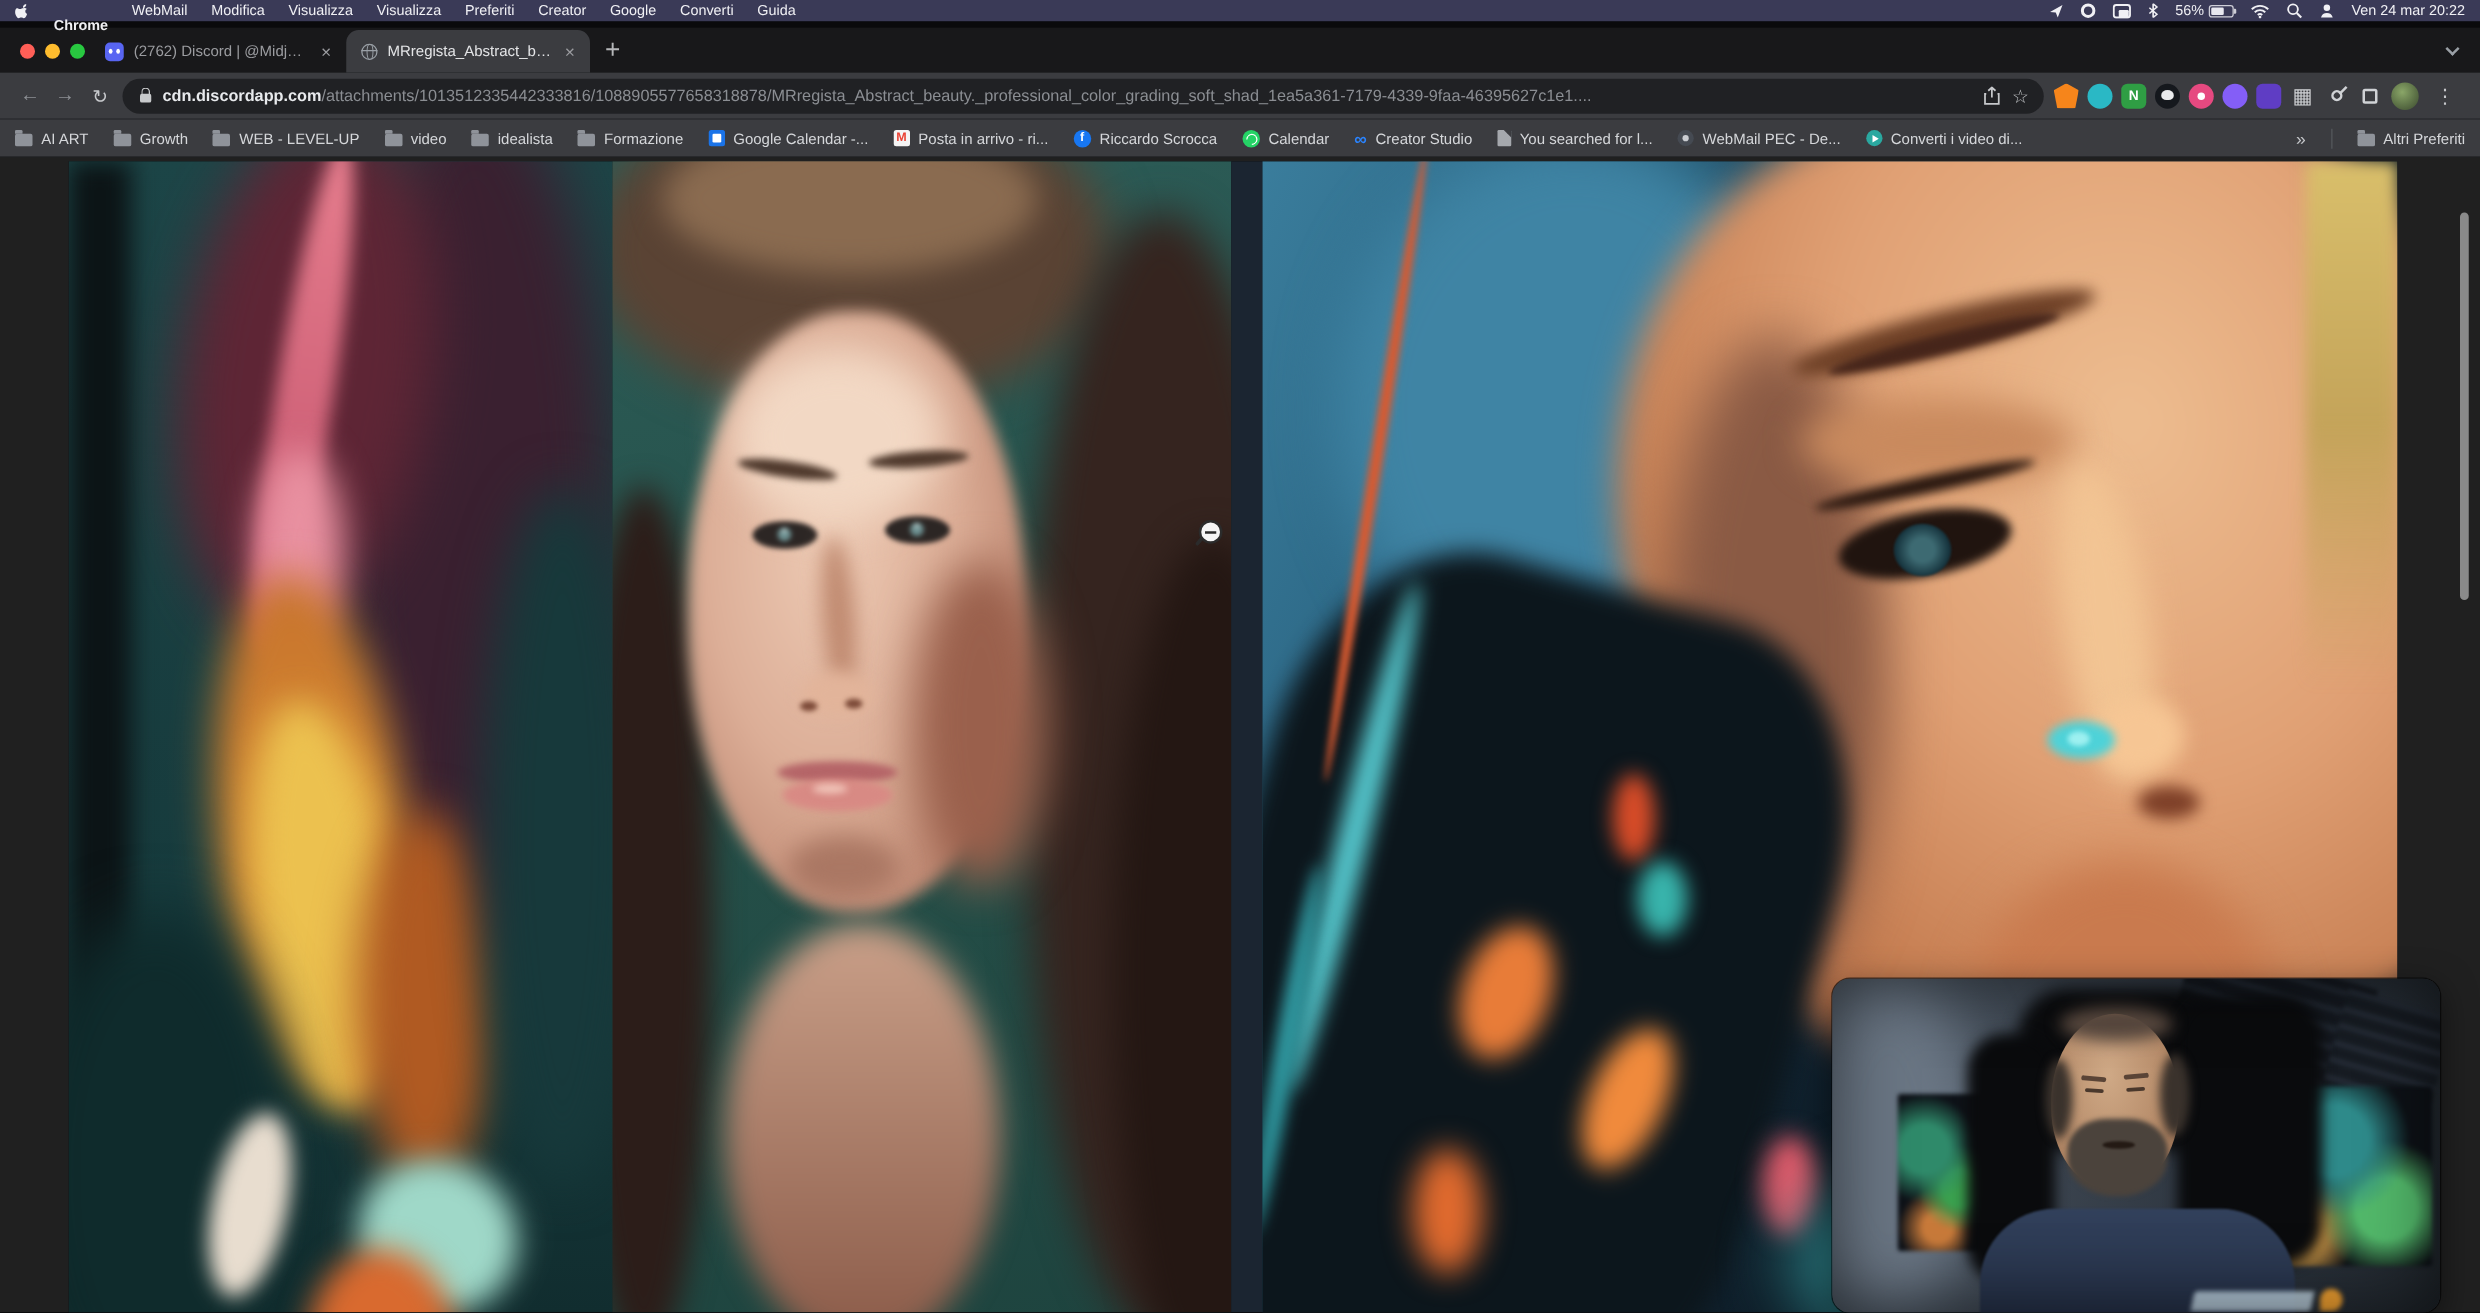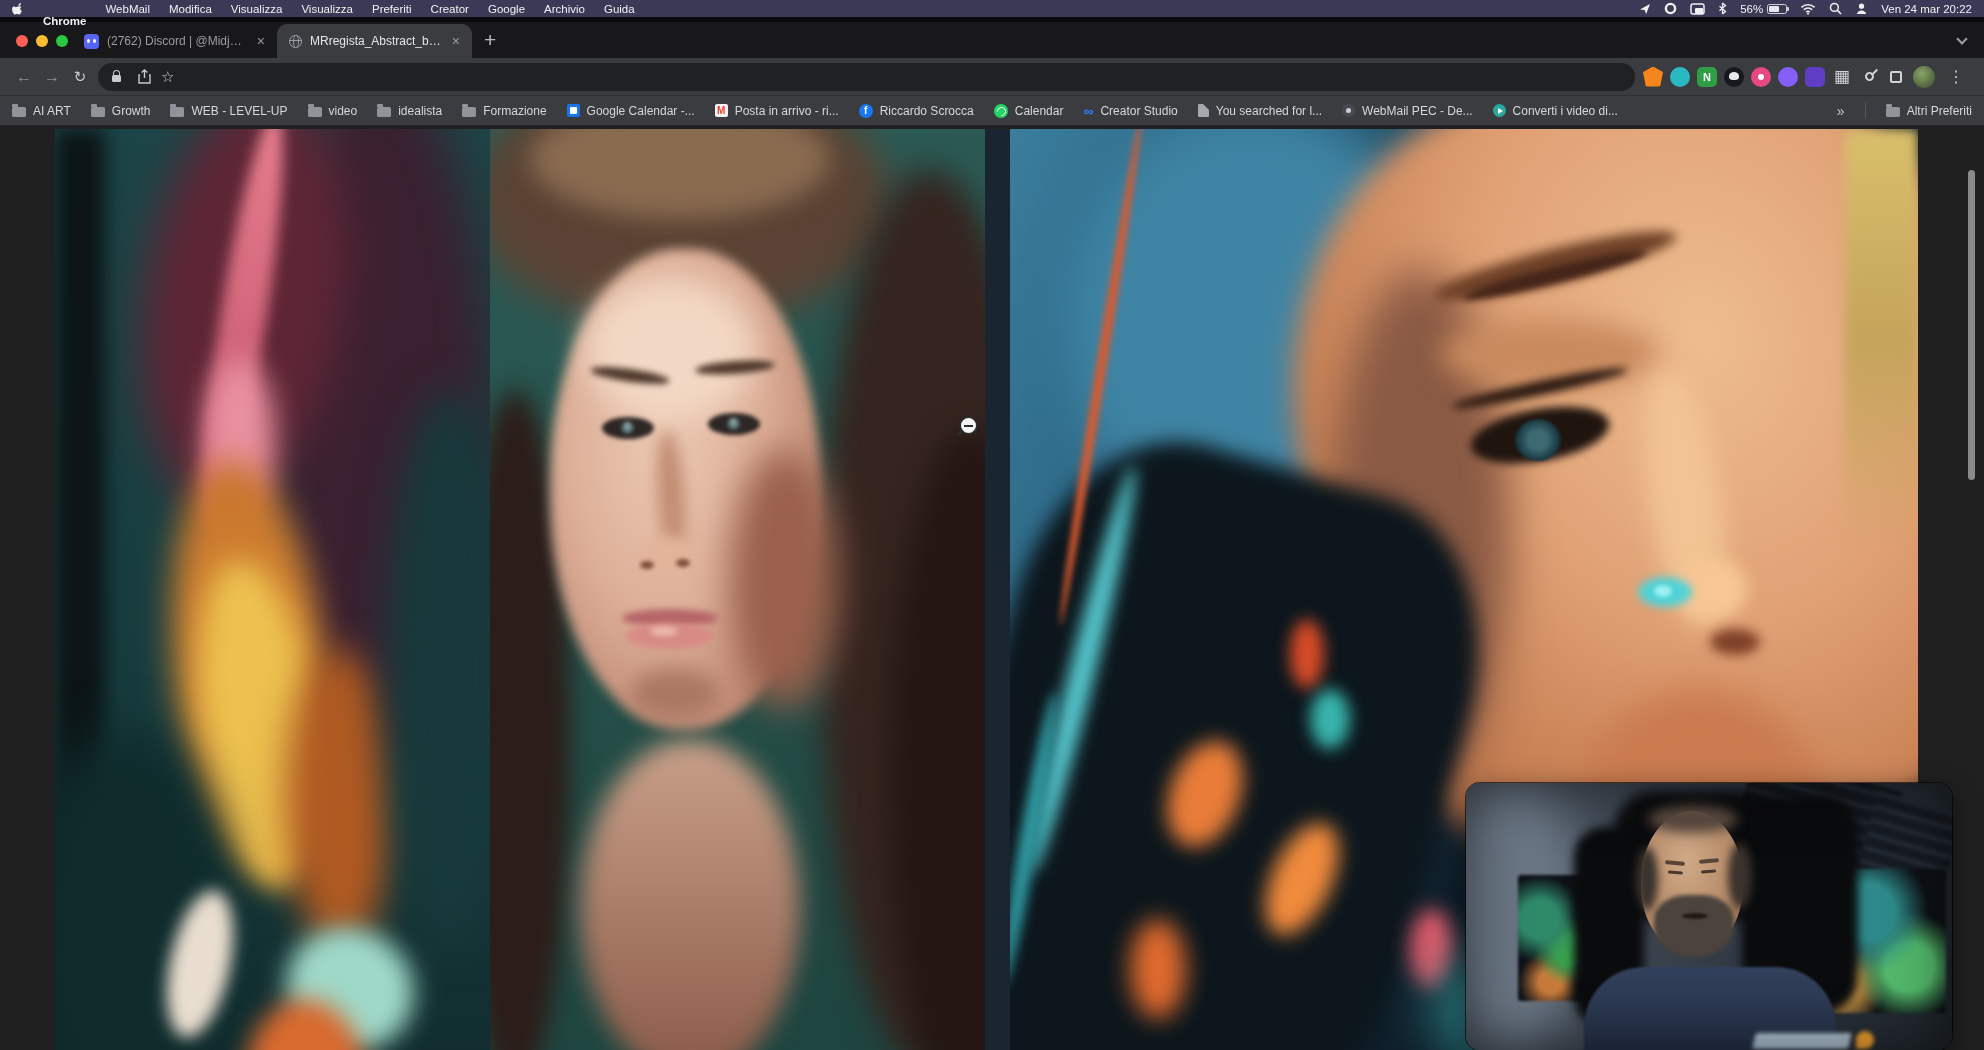--- a/index.html
+++ b/index.html
@@ -256,21 +256,21 @@
         </svg>
     </span>
     <span class="menu-item app">Chrome</span>
     <span class="menu-item">WebMail</span>
     <span class="menu-item">Modifica</span>
     <span class="menu-item">Visualizza</span>
     <span class="menu-item">Visualizza</span>
     <span class="menu-item">Preferiti</span>
     <span class="menu-item">Creator</span>
     <span class="menu-item">Google</span>
-    <span class="menu-item">Archivio</span>
+    <span class="menu-item">Converti</span>
     <span class="menu-item">Guida</span>
   </div>
   <div class="menubar-right">
     <span class="mb-ic">
       <svg width="12" height="12" viewBox="0 0 12 12">
           <path fill="#f0f0f4" d="M1 6.5 L11 1 L7.2 11 L5.6 6.9 Z"></path>
         </svg>
     </span>
     <span class="mb-ic">
       <svg width="13" height="13" viewBox="0 0 13 13">
@@ -339,20 +339,21 @@
   </div>
   <span class="tabstrip-chev"></span>
 </div>
 
 <div class="toolbar">
   <div class="nav-btn nav-back">←</div>
   <div class="nav-btn nav-fwd">→</div>
   <div class="nav-btn nav-reload">↻</div>
   <div class="omnibox">
     <span class="icon-lock"></span>
+    <span class="url"><span class="url-host">cdn.discordapp.com</span><span class="url-path">/attachments/1013512335442333816/1088905577658318878/MRregista_Abstract_beauty._professional_color_grading_soft_shad_1ea5a361-7179-4339-9faa-46395627c1e1....</span></span>
     <span class="omni-actions">
       <span>
         <svg width="13" height="15" viewBox="0 0 13 15">
             <path d="M6.5 1 v8 M3.6 3.6 L6.5 1 l2.9 2.6" fill="none" stroke="#c6c8cb" stroke-width="1.4"></path>
             <path d="M2 6 H1 v8 h11 V6 h-1" fill="none" stroke="#c6c8cb" stroke-width="1.4"></path>
           </svg>
       </span>
       <span class="star">☆</span>
     </span>
   </div>

